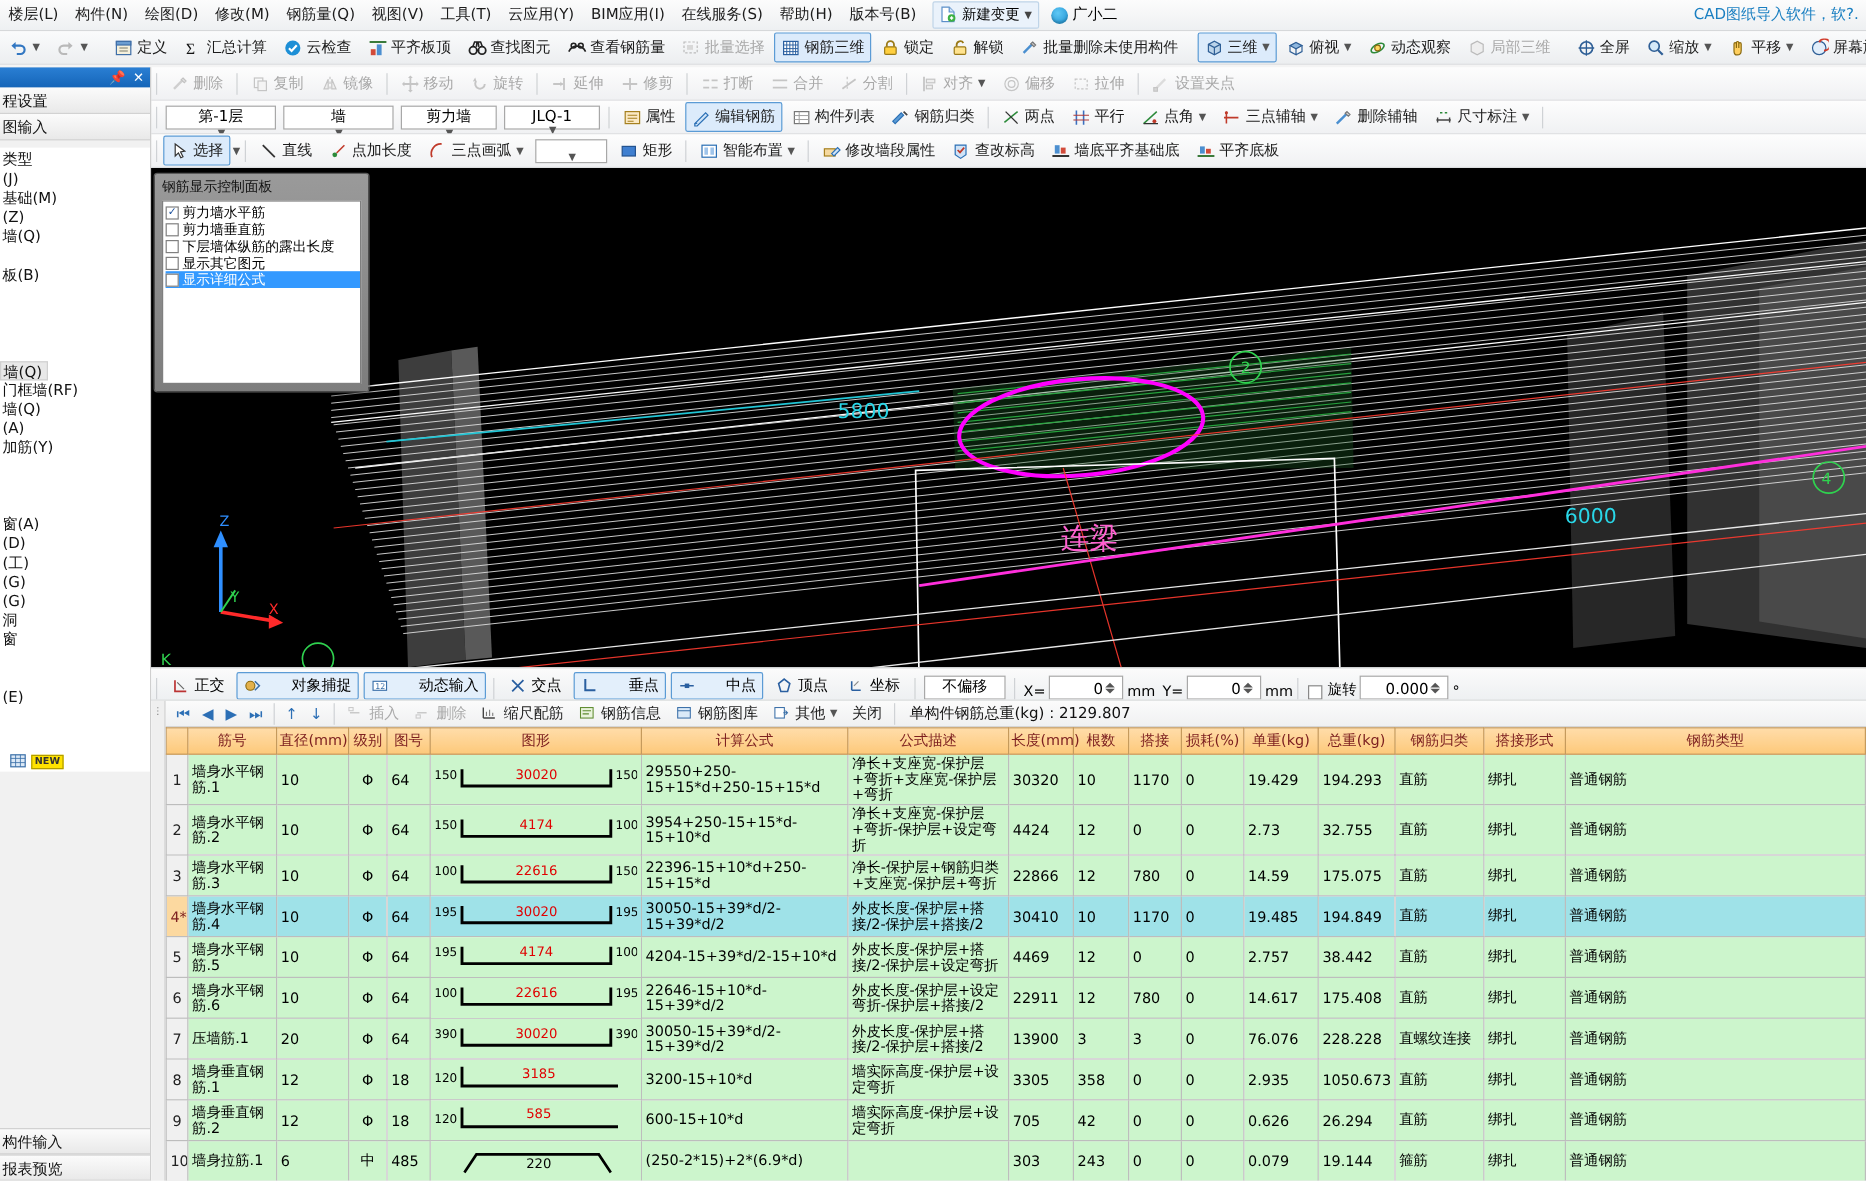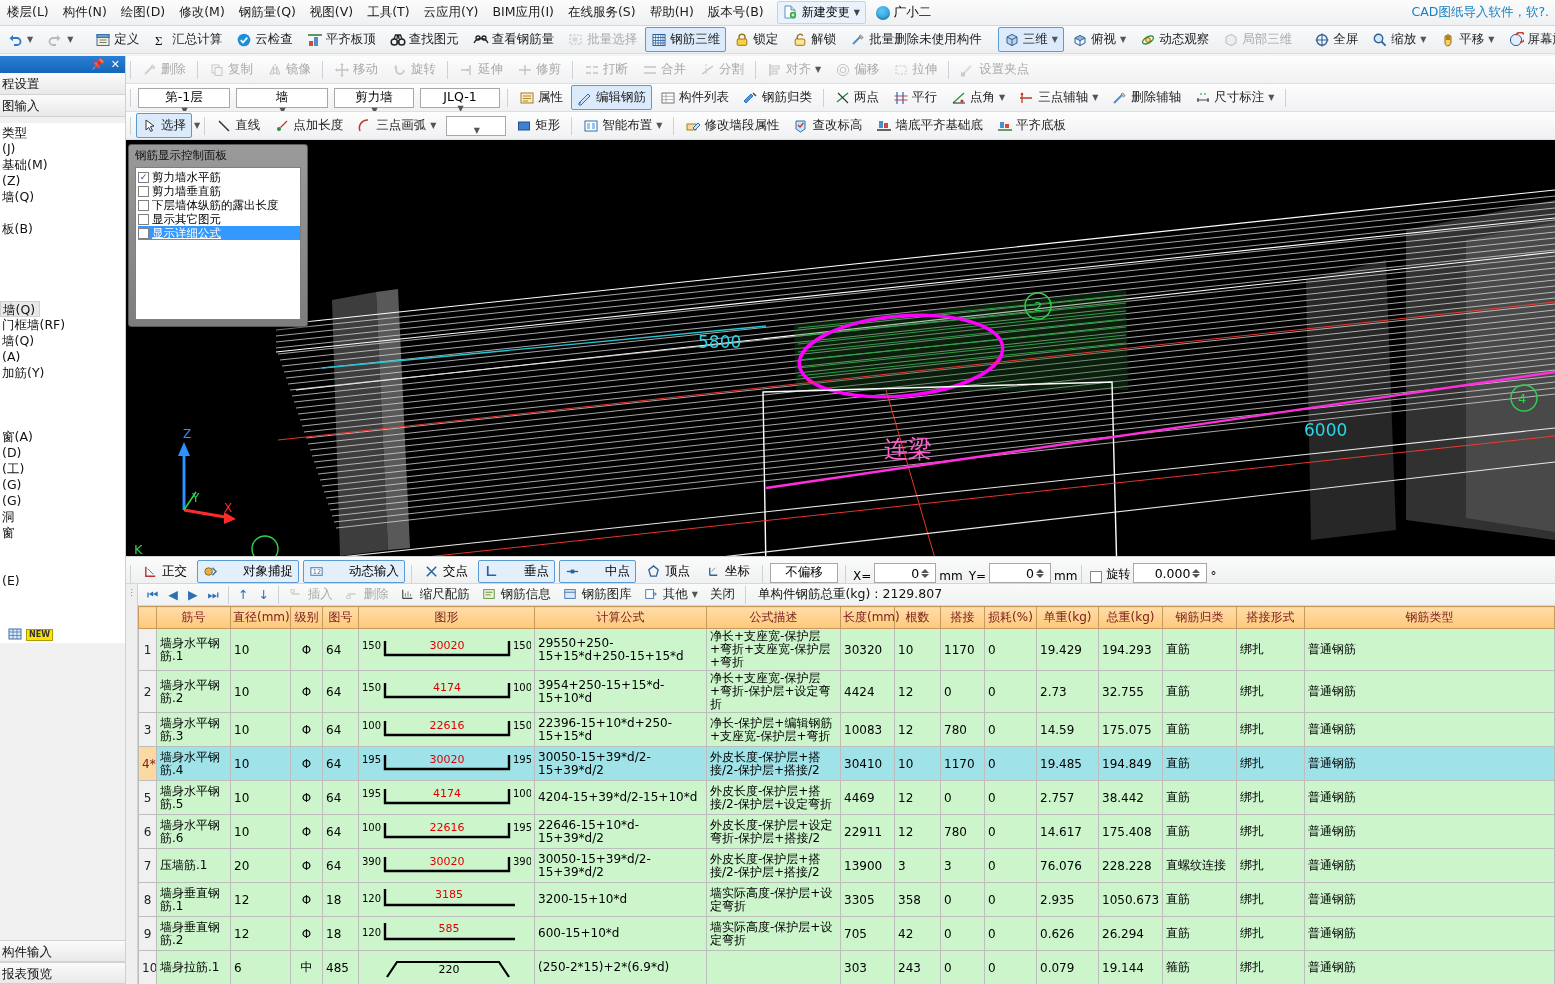--- a/index.html
+++ b/index.html
@@ -115,21 +115,21 @@
     box-shadow: 0 2px 6px rgba(0,0,0,.6);
     font-size: 11.5px;
   }
   .rp-title { padding: 3px 6px; color: #111; font-size: 11.5px; }
   .rp-list {
     position: absolute; left: 6px; top: 22px; right: 6px; bottom: 6px;
     background: #fff; border: 1px solid #7f7f7f;
     padding: 2px 0 0 2px;
   }
   .rp-item { display: flex; align-items: center; gap: 3px; height: 14px; font-size: 11.5px; color: #000; }
-  .rp-item.sel { background: #3399ff; color: #fff; text-decoration: underline; }
+  .rp-item.sel { background: #3399ff; color: #fff; }
   .cbx {
     width: 11px; height: 11px; background: #fff; border: 1px solid #808080;
     display: inline-flex; align-items: center; justify-content: center;
     font-size: 9px; color: #1b4f9c; flex: none;
   }
 
   
   .statusbar {
     position: absolute; left: 126px; top: 556px; width: 1429px; height: 28px;
     background: linear-gradient(#fbfbfb,#eef0f2); border-top: 1px solid #d4d6d8;
@@ -1289,22 +1289,22 @@
               <td class="">64</td>
               <td class="figcell">
                 <svg width="168" height="30" viewBox="0 0 168 30">
                   <path d="M22 6 L22 20 L146 20 L146 6" fill="none" stroke="#000" stroke-width="2.4"></path>
                   <text x="84" y="14" font-size="11" fill="#e00000" text-anchor="middle" font-family="DejaVu Sans,sans-serif">22616</text>
                   <text x="18" y="14" font-size="10" fill="#000" text-anchor="end" font-family="DejaVu Sans,sans-serif">100</text>
                   <text x="150" y="14" font-size="10" fill="#000" font-family="DejaVu Sans,sans-serif">150</text>
                 </svg>
               </td>
               <td class="" style="line-height:13px">22396-15+10*d+250-15+15*d</td>
-              <td class="" style="line-height:13px">净长-保护层+编辑钢筋+支座宽-保护层+弯折</td>
-              <td class="">10083</td>
+              <td class="" style="line-height:13px">净长-保护层+钢筋归类+支座宽-保护层+弯折</td>
+              <td class="">22866</td>
               <td class="">12</td>
               <td class="">780</td>
               <td class="">0</td>
               <td class="">14.59</td>
               <td class="">175.075</td>
               <td class="">直筋</td>
               <td class="">绑扎</td>
               <td class="">普通钢筋</td>
             </tr>
             <tr class="selrow">

